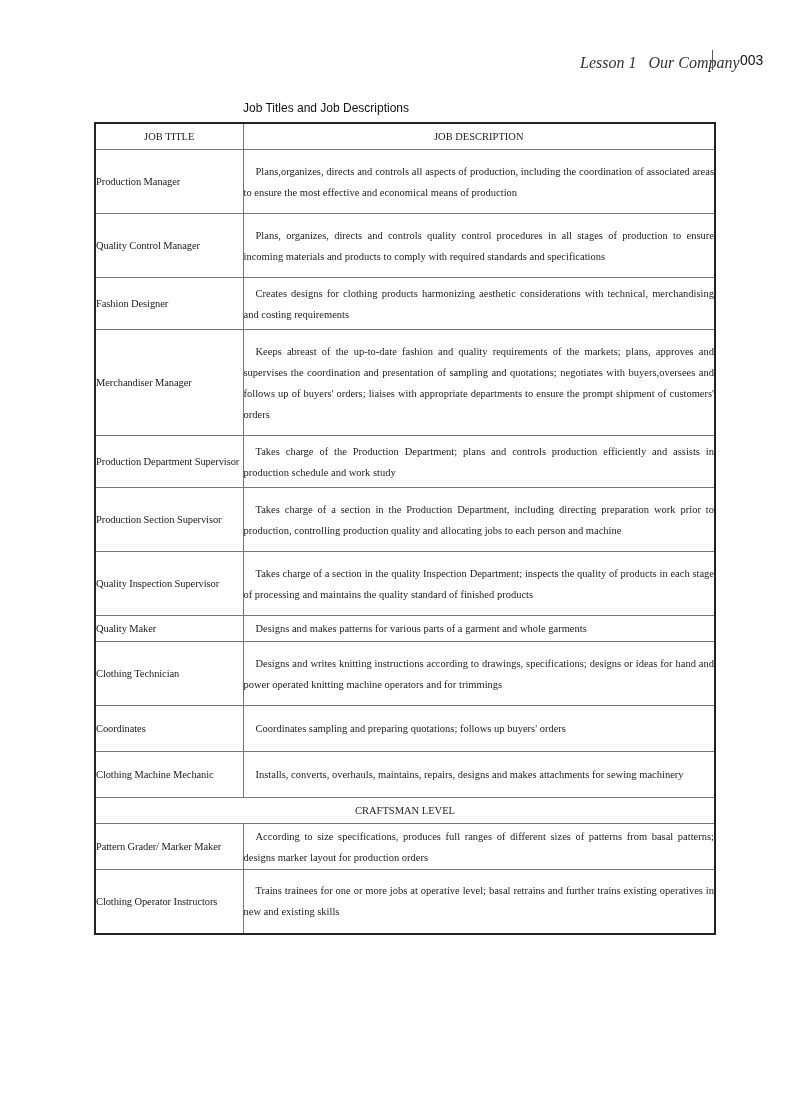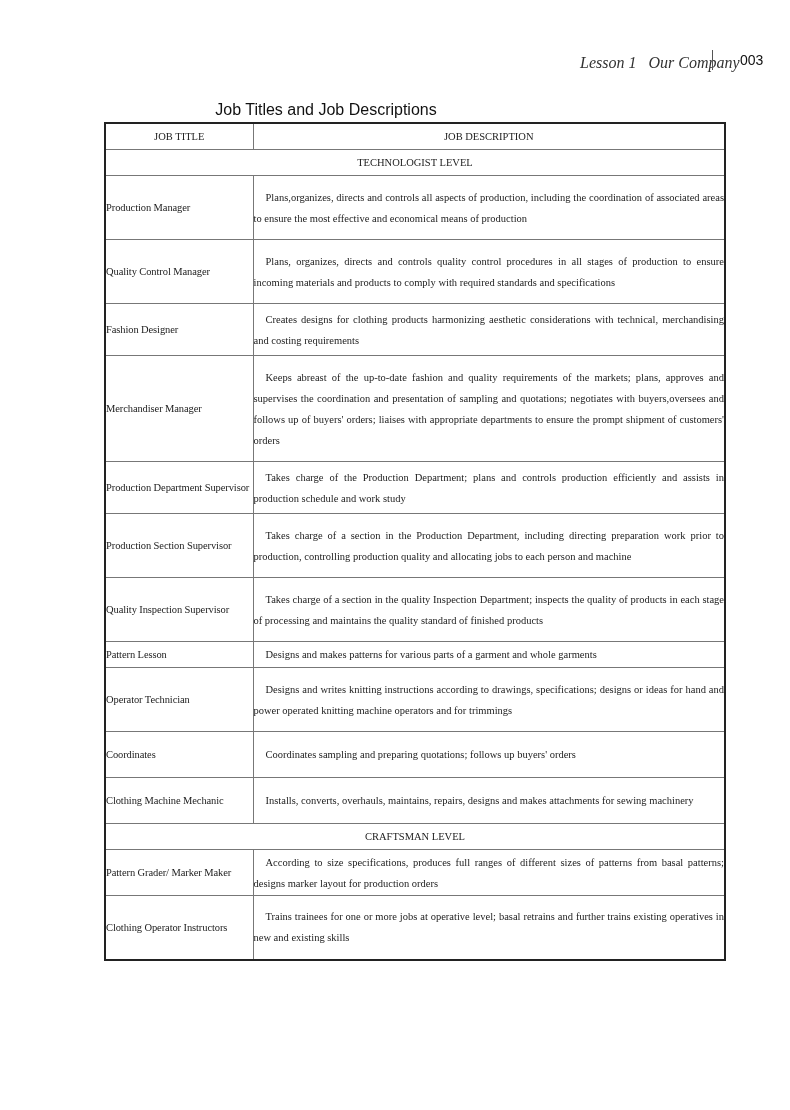--- a/index.html
+++ b/index.html
@@ -1,22 +1,22 @@
 <!DOCTYPE html>
 <html><head>
 <meta charset="utf-8">
 <style>
   html, body { margin: 0; padding: 0; background: #ffffff; }
   body { width: 790px; height: 1110px; position: relative; overflow: hidden; color: #222; }
   .running-head { position: absolute; top: 52px; left: 560px; width: 200px; height: 20px; font-family: "Liberation Serif", serif; }
   .rh-lesson { position: absolute; left: 20px; top: 2px; font-style: italic; font-size: 16px; color: #333; white-space: nowrap; }
   .rh-divider { position: absolute; left: 152px; top: -2px; width: 1px; height: 20px; background: #555; }
   .rh-page { position: absolute; left: 180px; top: 0px; font-family: "Liberation Sans", sans-serif; font-size: 14px; color: #111; }
-  .table-title { position: absolute; top: 101px; left: 0; width: 652px; text-align: center; font-family: "Liberation Sans", sans-serif; font-size: 16px; color: #111; }
-  table.jobs { position: absolute; left: 104px; top: 122px; width: 620px; border-collapse: collapse; border: 2px solid #222; font-family: "Liberation Serif", serif; font-size: 10.5px; color: #222; table-layout: fixed; }
+  .table-title { position: absolute; top: 101px; left: 0; width: 652px; text-align: center; font-family: "Liberation Sans", sans-serif; font-size: 12px; color: #111; }
+  table.jobs { position: absolute; left: 94px; top: 122px; width: 620px; border-collapse: collapse; border: 2px solid #222; font-family: "Liberation Serif", serif; font-size: 10.5px; color: #222; table-layout: fixed; }
   table.jobs td, table.jobs th { border: 1px solid #777; padding: 0; vertical-align: middle; }
   table.jobs th { font-weight: normal; height: 25px; text-align: center; font-size: 10.5px; }
   td.level { text-align: center; height: 25px; }
   td.title { text-align: left; white-space: nowrap; letter-spacing: -0.1px; }
   td.desc { text-align: justify; padding: 2px 3px 2px 3px; line-height: 21px; }
   td.desc span.indent { display: inline-block; width: 12px; }
   col.c1 { width: 148px; }
   col.c2 { width: 472px; }
 </style>
 </head>
@@ -35,23 +35,20 @@
       <col class="c1">
       <col class="c2">
     </colgroup>
   <thead>
     <tr>
       <th>JOB TITLE</th>
       <th>JOB DESCRIPTION</th>
     </tr>
   </thead>
   <tbody id="job-body">
-      <tr>
-        <td colspan="2" class="level">TECHNOLOGIST LEVEL</td>
-      </tr>
       <tr style="height: 64px;">
         <td class="title">Production Manager</td>
         <td class="desc"><span class="indent"></span><span>Plans,organizes, directs and controls all aspects of production, including the coordination of associated areas to ensure the most effective and economical means of production</span></td>
       </tr>
       <tr style="height: 64px;">
         <td class="title">Quality Control Manager</td>
         <td class="desc"><span class="indent"></span><span>Plans, organizes, directs and controls quality control procedures in all stages of production to ensure incoming materials and products to comply with required standards and specifications</span></td>
       </tr>
       <tr style="height: 52px;">
         <td class="title">Fashion Designer</td>
@@ -67,25 +64,25 @@
       </tr>
       <tr style="height: 64px;">
         <td class="title">Production Section Supervisor</td>
         <td class="desc"><span class="indent"></span><span>Takes charge of a section in the Production Department, including directing preparation work prior to production, controlling production quality and allocating jobs to each person and machine</span></td>
       </tr>
       <tr style="height: 64px;">
         <td class="title">Quality Inspection Supervisor</td>
         <td class="desc"><span class="indent"></span><span>Takes charge of a section in the quality Inspection Department; inspects the quality of products in each stage of processing and maintains the quality standard of finished products</span></td>
       </tr>
       <tr style="height: 26px;">
-        <td class="title">Pattern Lesson</td>
+        <td class="title">Quality Maker</td>
         <td class="desc"><span class="indent"></span><span>Designs and makes patterns for various parts of a garment and whole garments</span></td>
       </tr>
       <tr style="height: 64px;">
-        <td class="title">Operator Technician</td>
+        <td class="title">Clothing Technician</td>
         <td class="desc"><span class="indent"></span><span>Designs and writes knitting instructions according to drawings, specifications; designs or ideas for hand and power operated knitting machine operators and for trimmings</span></td>
       </tr>
       <tr style="height: 46px;">
         <td class="title">Coordinates</td>
         <td class="desc"><span class="indent"></span><span>Coordinates sampling and preparing quotations; follows up buyers' orders</span></td>
       </tr>
       <tr style="height: 46px;">
         <td class="title">Clothing Machine Mechanic</td>
         <td class="desc"><span class="indent"></span><span>Installs, converts, overhauls, maintains, repairs, designs and makes attachments for sewing machinery</span></td>
       </tr>

